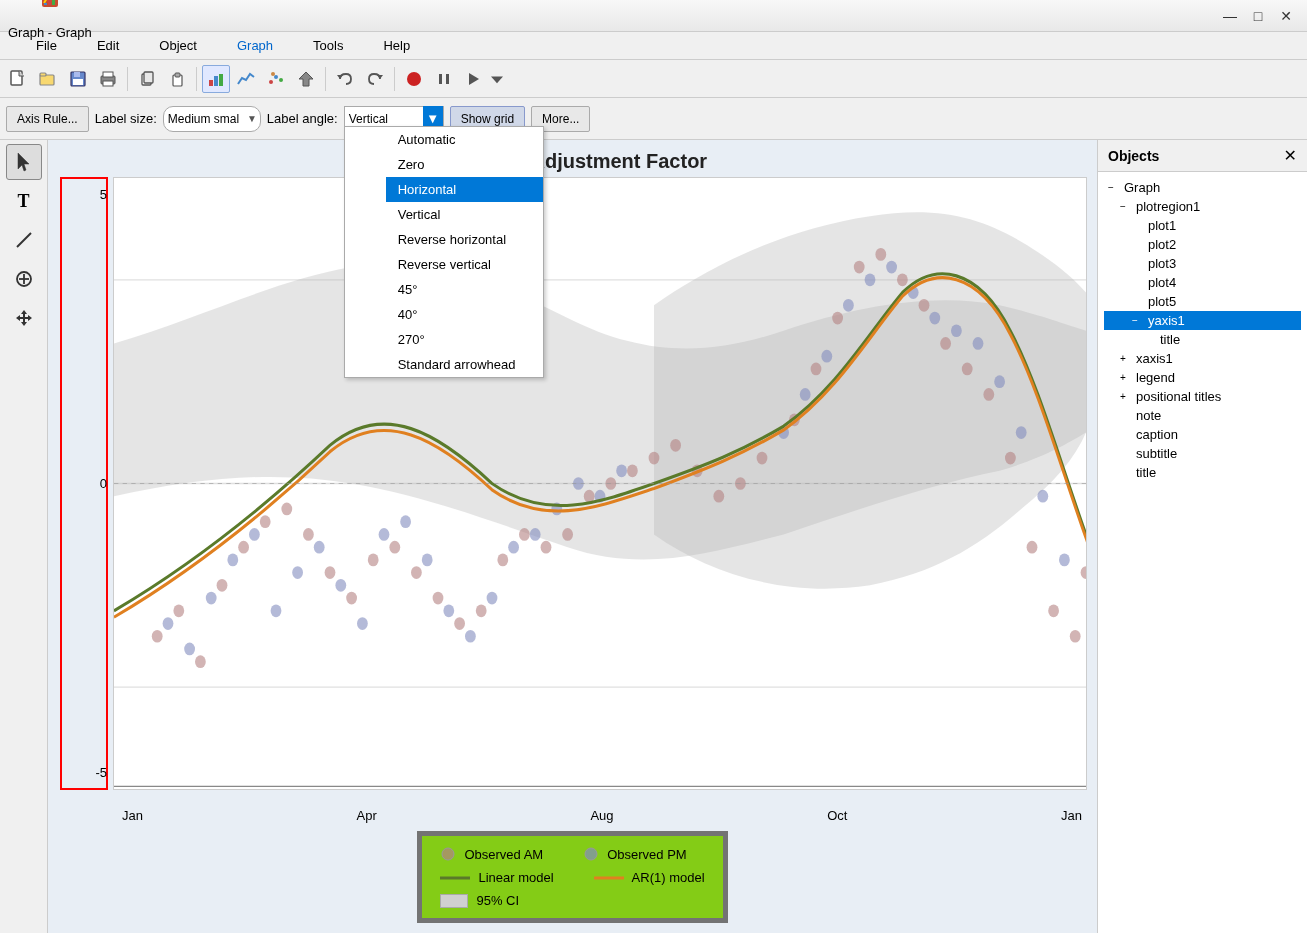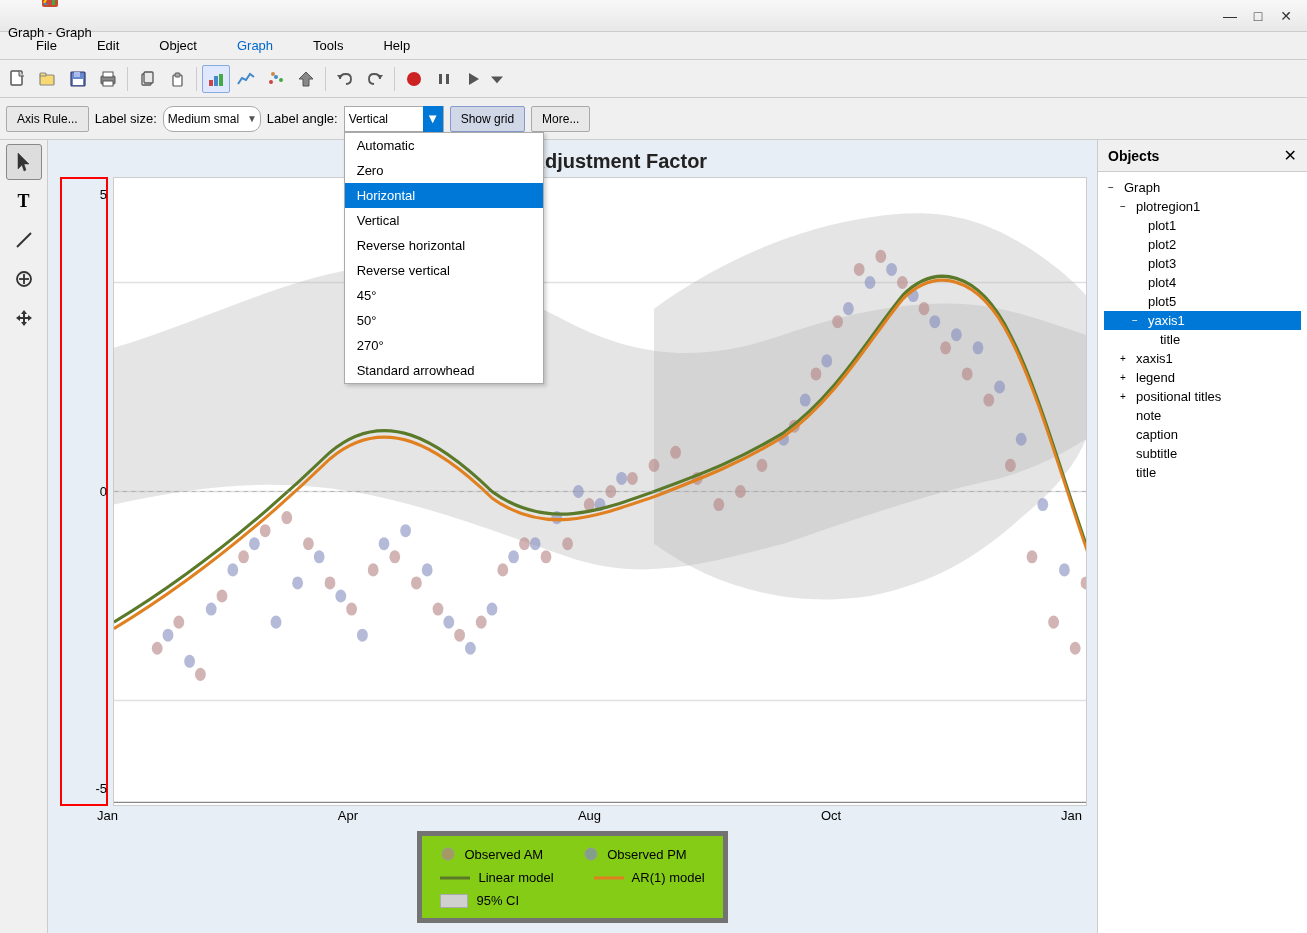--- a/index.html
+++ b/index.html
@@ -274,29 +274,29 @@
     </select>
     <span class="dropdown-arrow">▼</span>
   </div>
   <span class="options-label">Label angle:</span>
   <div class="label-angle-wrapper" style="position:relative;">
     <div style="display:flex; align-items:center; border:1px solid #aaa; background:white; height:26px; min-width:100px; padding:0 4px; cursor:pointer;">
       <span style="flex:1; font-size:12px;">Vertical</span>
       <span style="background:#0078d7; color:white; width:20px; height:26px; display:flex; align-items:center; justify-content:center; margin-right:-4px;">▼</span>
     </div>
 
-    <div class="label-angle-dropdown" style="top:26px; left:0;">
+    <div class="label-angle-dropdown" style="top:20px; left:0;padding-left:41px;">
       <div class="dropdown-item">Automatic</div>
       <div class="dropdown-item">Zero</div>
       <div class="dropdown-item selected">Horizontal</div>
       <div class="dropdown-item">Vertical</div>
       <div class="dropdown-item">Reverse horizontal</div>
       <div class="dropdown-item">Reverse vertical</div>
       <div class="dropdown-item">45°</div>
-      <div class="dropdown-item">50°</div>
+      <div class="dropdown-item">40°</div>
       <div class="dropdown-item">270°</div>
       <div class="dropdown-item">Standard arrowhead</div>
     </div>
   </div>
   <button class="options-btn" style="background:#d0d8e8; border-color:#8899cc;">Show grid</button>
   <button class="options-btn">More...</button>
 </div>
 
 <div class="main-area">
 
@@ -456,21 +456,21 @@
 
               <path d="M 0,345 C 80,305 150,255 200,215 C 250,180 300,205 350,245 C 400,275 450,258 500,244 C 550,228 580,218 620,198 C 670,168 700,123 730,93 C 760,68 800,73 830,123 C 855,163 875,223 900,283 C 920,333 940,363 960,383" fill="none" stroke="#e08020" stroke-width="2.5" stroke-dasharray="none"></path>
 
               <line x1="0" y1="240" x2="960" y2="240" stroke="#999" stroke-width="0.5" stroke-dasharray="4,4"></line>
 
               <line x1="0" y1="478" x2="900" y2="478" stroke="#888" stroke-width="1"></line>
             </svg>
           </div>
         </div>
 
-        <div style="display:flex; margin-left:34px; padding-top:2px;text-align:center;">
+        <div style="display:flex; margin-left:59px; padding-top:18px;text-align:center;">
           <div style="flex:1; display:flex; justify-content:space-between; padding:0 5px;">
             <span style="font-size:13px;">Jan</span>
             <span style="font-size:13px;">Apr</span>
             <span style="font-size:13px;">Aug</span>
             <span style="font-size:13px;">Oct</span>
             <span style="font-size:13px;">Jan</span>
           </div>
         </div>
 
 

